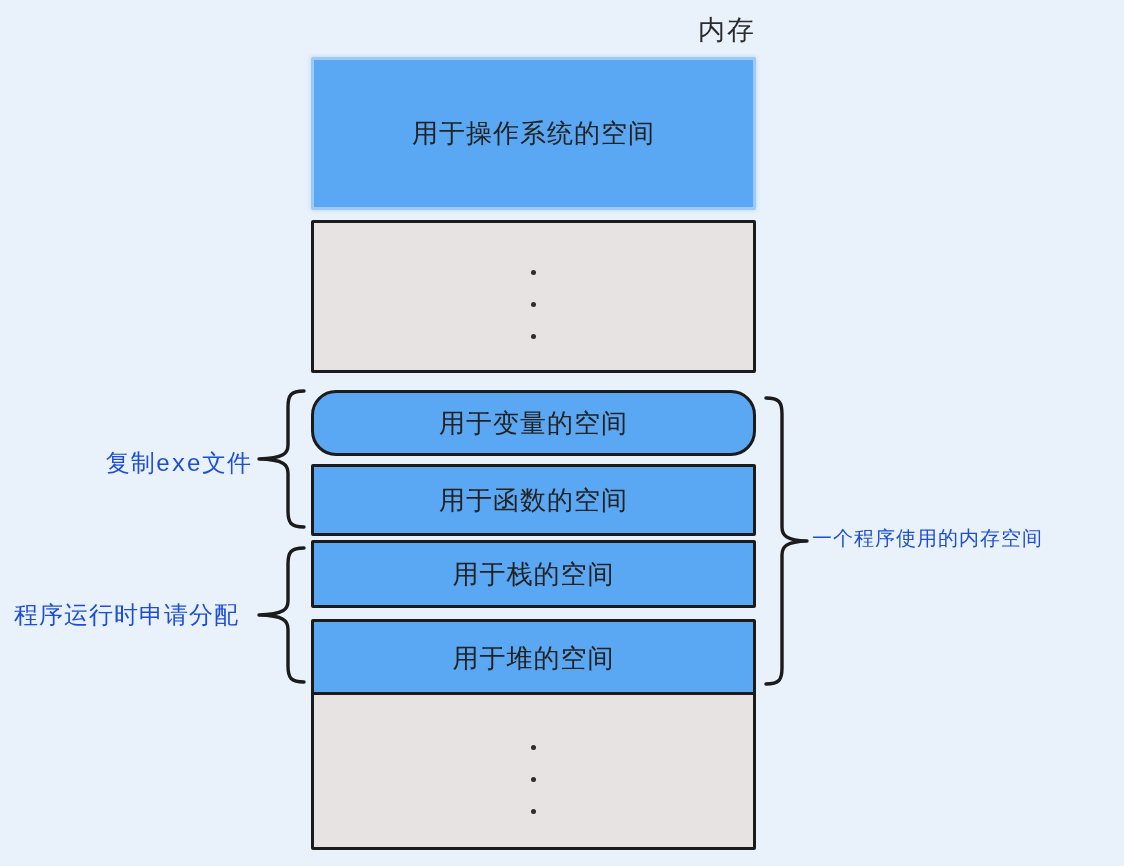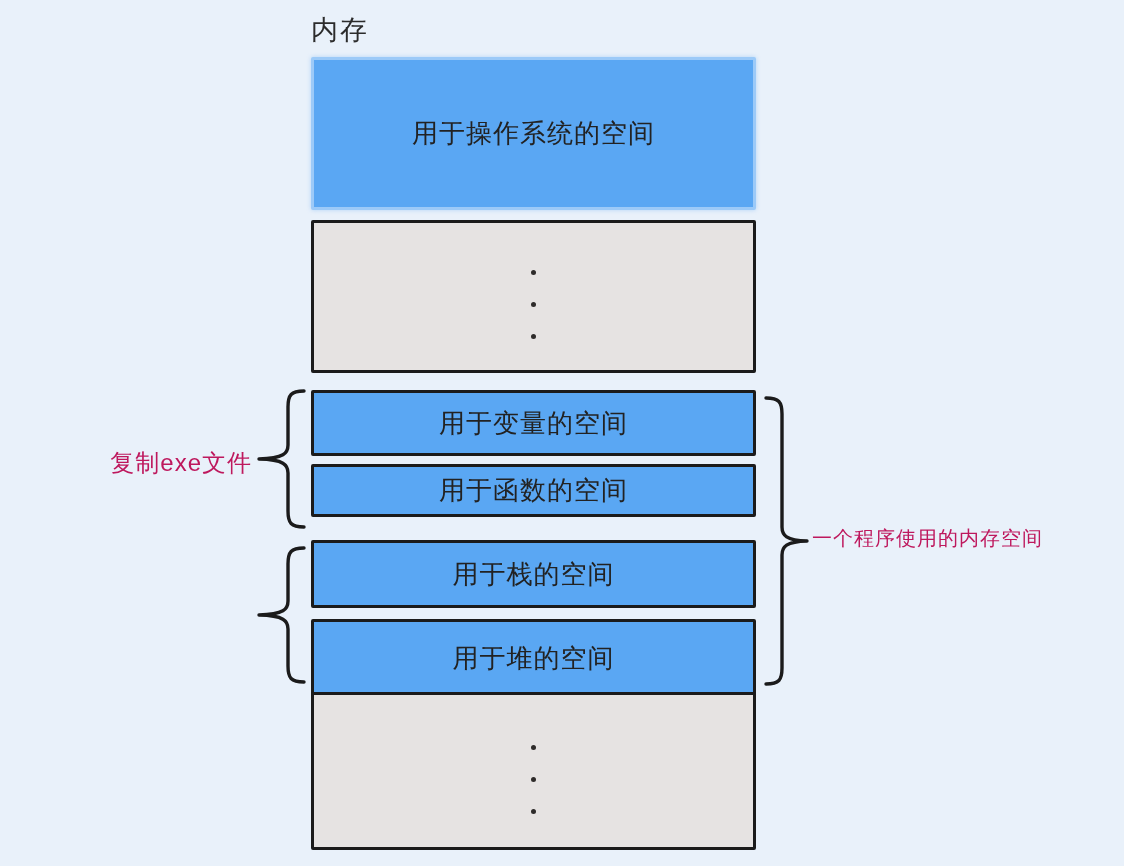--- a/index.html
+++ b/index.html
@@ -9,52 +9,52 @@
   }
   #stage{
     position:relative;
     width:1124px;height:866px;
     background:#e9f1fa;
     overflow:hidden;
     color:#2b2b2b;
   }
   .diagram-title{
     position:absolute;left:311px;top:12px;width:445px;
-    text-align:left;font-size:27px;letter-spacing:2px;color:#2b2b2b;
+    text-align:right;font-size:27px;letter-spacing:2px;color:#2b2b2b;
   }
   .memblock{
     position:absolute;left:311px;width:445px;
     box-sizing:border-box;
     display:flex;align-items:center;justify-content:center;
     font-size:26px;letter-spacing:1px;color:#222;
     border-radius:2px;
   }
   .blue{background:#5aa7f3;}
   .gray{background:#e6e3e2;}
   .darkborder{border:3px solid #1b1b1b;}
   #os-box{
     top:57px;height:153px;
     border:2px solid #9ccaf8;
     box-shadow:0 0 4px rgba(130,185,245,.55), inset 0 0 0 1px rgba(255,255,255,.4);
   }
   #gray-top{top:220px;height:153px;}
-  #seg-variables{top:390px;height:66px;}
-  #seg-functions{top:464px;height:53px;}
+  #seg-variables{top:390px;height:66px;border-radius:25px;}
+  #seg-functions{top:464px;height:72px;}
   #seg-stack{top:540px;height:68px;}
   #seg-heap{top:619px;height:79px;}
   #gray-bottom{top:692px;height:158px;}
   .dots{
     display:flex;flex-direction:column;align-items:center;gap:27px;
     transform:translateY(8px);
   }
   .dot{width:5px;height:5px;border-radius:50%;background:#2e2b2a;}
   .brace{position:absolute;pointer-events:none;}
   .brace path{fill:none;stroke:#1b1b1b;stroke-width:3.4;stroke-linecap:round;stroke-linejoin:round;}
   .side-label{
-    position:absolute;font-size:24px;color:#be185d;letter-spacing:1px;white-space:nowrap;
+    position:absolute;font-size:24px;color:#1d4ed8;letter-spacing:1px;white-space:nowrap;font-family:Liberation Mono, monospace;
   }
   #label-copy-exe{left:90px;top:447px;width:162px;text-align:right;}
   #label-runtime-alloc{left:14px;top:599px;}
   #label-program-memory{left:812px;top:525px;font-size:20px;}
 </style>
 </head>
 <body>
 
 <div id="stage">
 
@@ -103,16 +103,17 @@
   <svg class="brace" style="left:254px;top:546px" width="52" height="138" viewBox="0 0 52 138">
     <path d="M 50 2 C 37 2 34 6 34 18 L 34 55 C 34 63 30 68.5 5 69 C 30 69.5 34 75 34 83 L 34 120 C 34 132 37 136 50 136"></path>
   </svg>
 
   <svg class="brace" style="left:763px;top:396px" width="48" height="290" viewBox="0 0 48 290">
     <path d="M 3 2 C 16 2 19 6 19 18 L 19 131 C 19 139 23 144.5 44 145 C 23 145.5 19 151 19 159 L 19 272 C 19 284 16 288 3 288"></path>
   </svg>
 
   <div id="label-copy-exe" class="side-label">复制exe文件</div>
 
+  <div id="label-runtime-alloc" class="side-label">程序运行时申请分配</div>
 
   <div id="label-program-memory" class="side-label">一个程序使用的内存空间</div>
 
 </div>
 
 </body></html>

